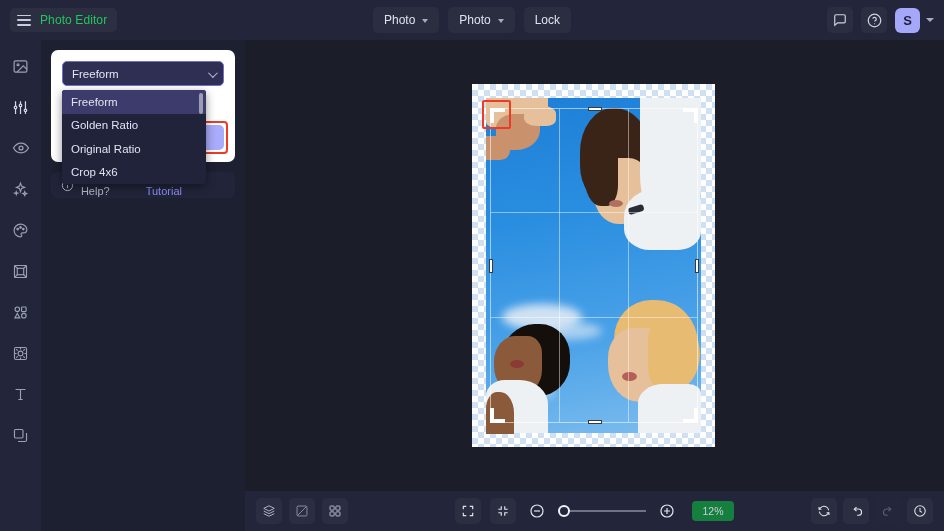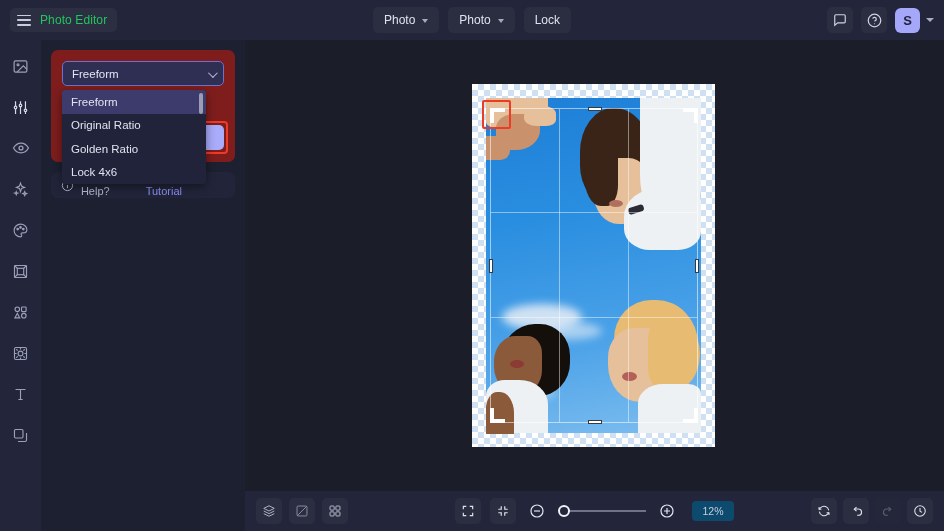--- a/index.html
+++ b/index.html
@@ -90,21 +90,21 @@
   }
   .back-btn {
     width: 26px; height: 26px; border-radius: 5px; background: #2b2e41;
     display: flex; align-items: center; justify-content: center; cursor: pointer;
   }
   .panel-title { font-size: 14px; font-weight: bold; color: #eef0f8; margin-left: 6px; }
   .panel-head-spacer { flex: 1; }
   .dup-btn { width: 22px; height: 22px; display: flex; align-items: center; justify-content: center; cursor: pointer; }
 
   .card {
-    background: #7f1d1d; border-radius: 7px;
+    background: #ffffff; border-radius: 7px;
     padding: 11px 11px 12px 11px; position: relative;
   }
 
   
   .select {
     position: relative; height: 25px; border-radius: 5px;
     border: 1px solid #6f6fd0; background: #2e2f53;
     display: flex; align-items: center; padding: 0 9px;
     font-size: 11.5px; color: #e3e5f4; cursor: pointer;
   }
@@ -239,21 +239,21 @@
   }
   #bb-center > * { pointer-events: auto; }
   .zbtn { width: 24px; height: 24px; display: flex; align-items: center; justify-content: center; cursor: pointer; }
   .zslider { position: relative; width: 88px; height: 14px; display: flex; align-items: center; cursor: pointer; }
   .ztrack { position: absolute; left: 7px; right: 0; height: 1.5px; background: #6e7389; }
   .zknob {
     position: absolute; left: 0; width: 12px; height: 12px;
     border-radius: 50%; border: 2px solid #f0f1f7; background: #23263a;
   }
   .zval {
-    height: 20px; min-width: 42px; border-radius: 4px; background: #0c4a6e;
+    height: 20px; min-width: 42px; border-radius: 4px; background: #15803d;
     display: flex; align-items: center; justify-content: center;
     font-size: 10.5px; color: #c9ccdd; margin-left: 4px; cursor: pointer;
   }
   #bb-right { position: absolute; right: 11px; display: flex; align-items: center; gap: 6px; }
   .bb-icon {
     width: 26px; height: 26px; border-radius: 5px; background: #2b2e41;
     display: flex; align-items: center; justify-content: center; cursor: pointer;
   }
   .bb-icon.dim { background: #272a3c; opacity: .45; }
 </style>
@@ -392,23 +392,23 @@
       <div class="btn-row">
         <div class="btn btn-cancel">Cancel</div>
         <div class="apply-wrap">
           <div class="btn btn-apply">Apply</div>
           <div class="apply-hl"></div>
         </div>
       </div>
 
       <div class="dropdown">
         <div class="dd-item sel">Freeform</div>
+        <div class="dd-item">Golden Ratio</div>
         <div class="dd-item">Original Ratio</div>
-        <div class="dd-item">Golden Ratio</div>
-        <div class="dd-item">Lock 4x6</div>
+        <div class="dd-item">Crop 4x6</div>
         <div class="dd-scroll"></div>
       </div>
     </div>
 
     <div class="help-box">
       <svg width="13" height="13" viewBox="0 0 24 24" fill="none" stroke="#b7bbcd" stroke-width="1.8">
         <circle cx="12" cy="12" r="9.5"></circle>
           <path d="M12 11v6"></path>
           <circle cx="12" cy="7.6" r="0.9" fill="#b7bbcd" stroke="none"></circle>
       </svg>

